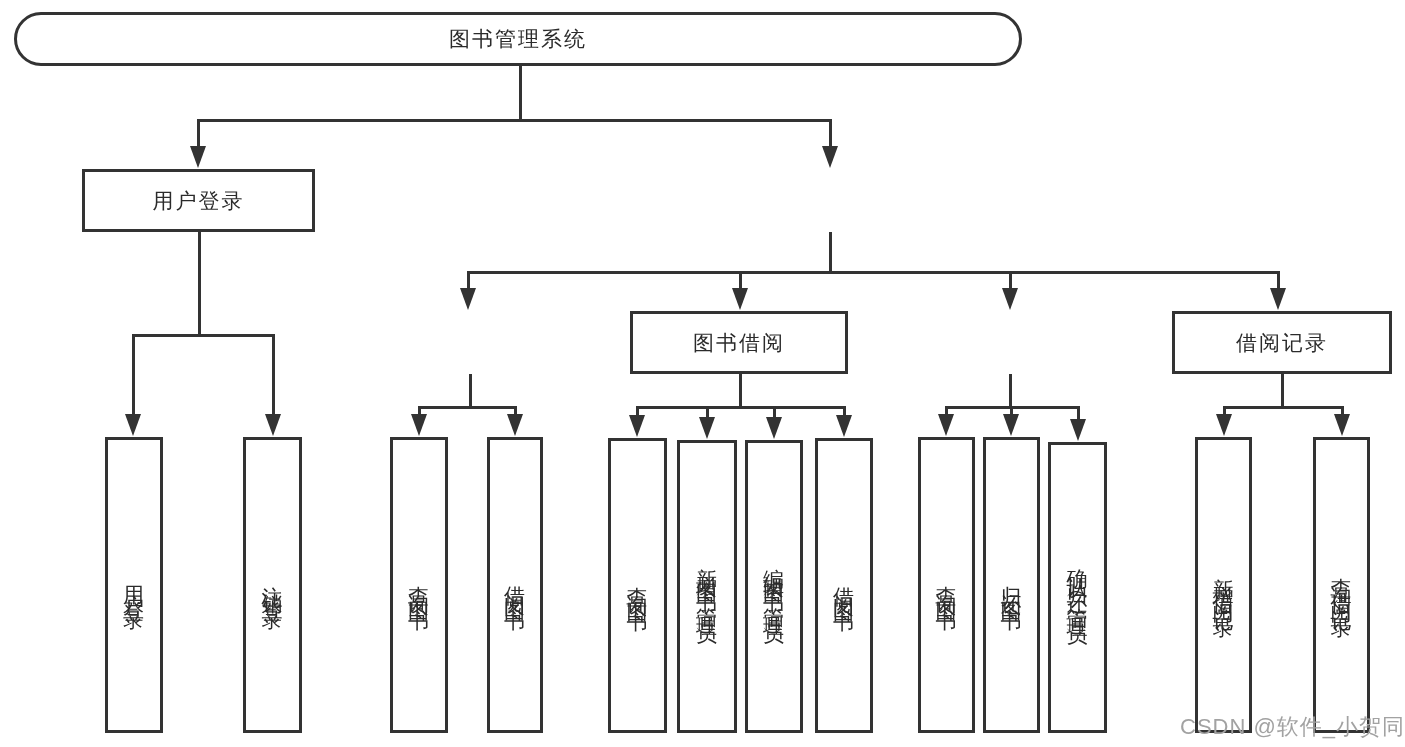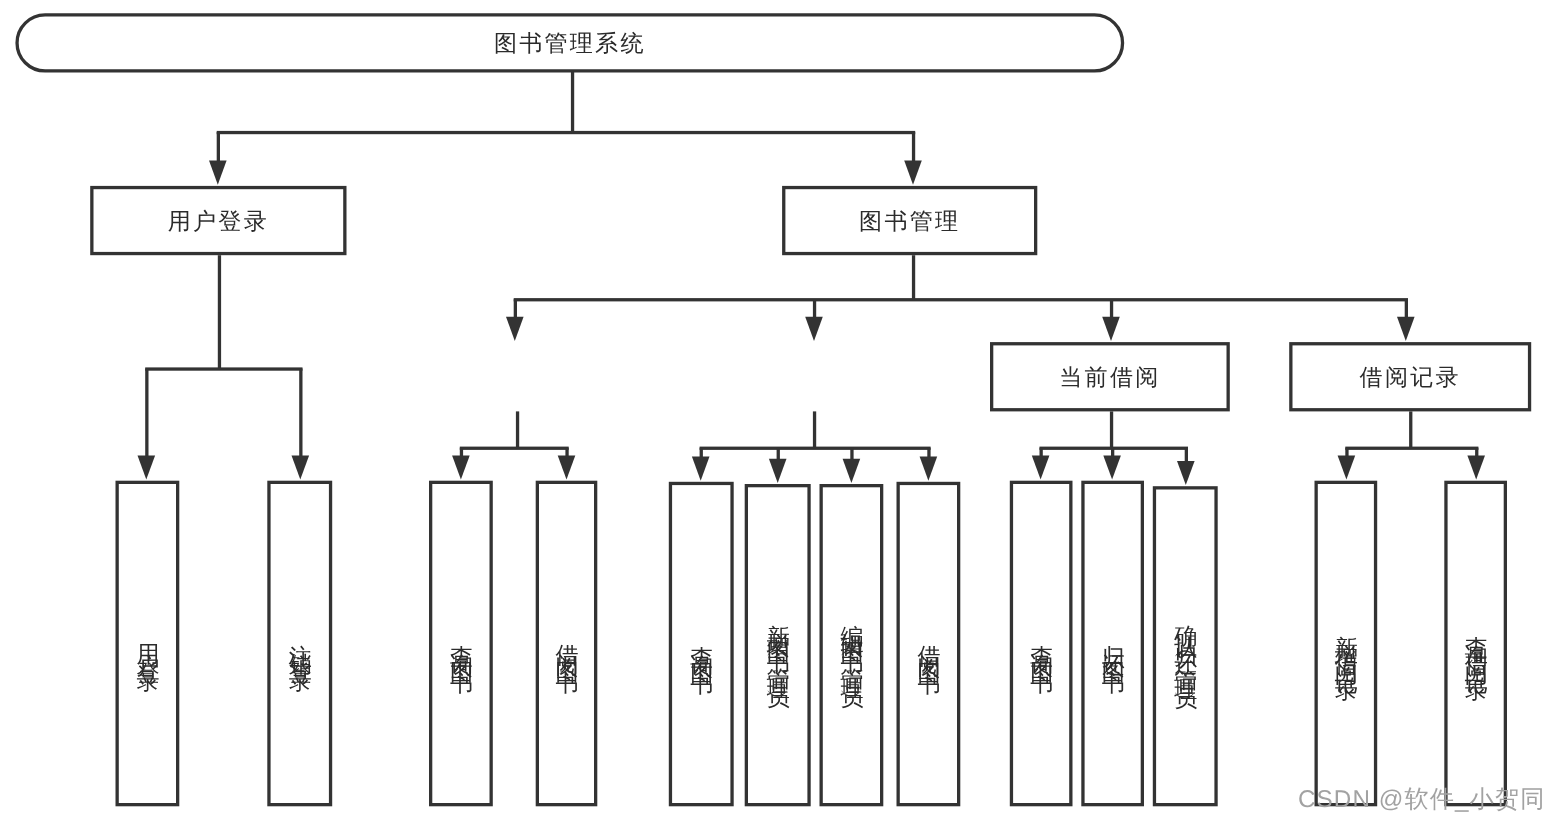--- a/index.html
+++ b/index.html
@@ -32,25 +32,22 @@
 <body>
 
 <div id="stage">
   <div id="watermark" style="left: 1180px; top: 712px; color: rgb(162, 162, 162);">CSDN @软件_小贺同学</div>
 <div class="node h" style="left: 14px; top: 12px; width: 1008px; height: 54px; border-color: rgb(51, 51, 51); color: rgb(43, 43, 43); border-radius: 27px;">
       <span class="lbl">图书管理系统</span>
     </div>
     <div class="node h" style="left: 82px; top: 169px; width: 233px; height: 63px; border-color: rgb(51, 51, 51); color: rgb(43, 43, 43);">
       <span class="lbl">用户登录</span>
     </div>
-    <div class="node h" style="left: 711px; top: 169px; width: 232px; height: 63px; border-color: rgb(51, 51, 51); color: rgb(43, 43, 43);">
-      <span class="lbl">图书管理</span>
-    </div>
-    <div class="node h" style="left: 900px; top: 311px; width: 218px; height: 63px; border-color: rgb(51, 51, 51); color: rgb(43, 43, 43);">
-      <span class="lbl">当前借阅</span>
+    <div class="node h" style="left: 630px; top: 311px; width: 218px; height: 63px; border-color: rgb(51, 51, 51); color: rgb(43, 43, 43);">
+      <span class="lbl">图书借阅</span>
     </div>
     <div class="node h" style="left: 1172px; top: 311px; width: 220px; height: 63px; border-color: rgb(51, 51, 51); color: rgb(43, 43, 43);">
       <span class="lbl">借阅记录</span>
     </div>
     <div class="node v" style="left: 105px; top: 437px; width: 58px; height: 296px; border-color: rgb(51, 51, 51); color: rgb(43, 43, 43);">
       <span class="lbl">用户登录</span>
     </div>
     <div class="node v" style="left: 243px; top: 437px; width: 59px; height: 296px; border-color: rgb(51, 51, 51); color: rgb(43, 43, 43);">
       <span class="lbl">注销登录</span>
     </div>

